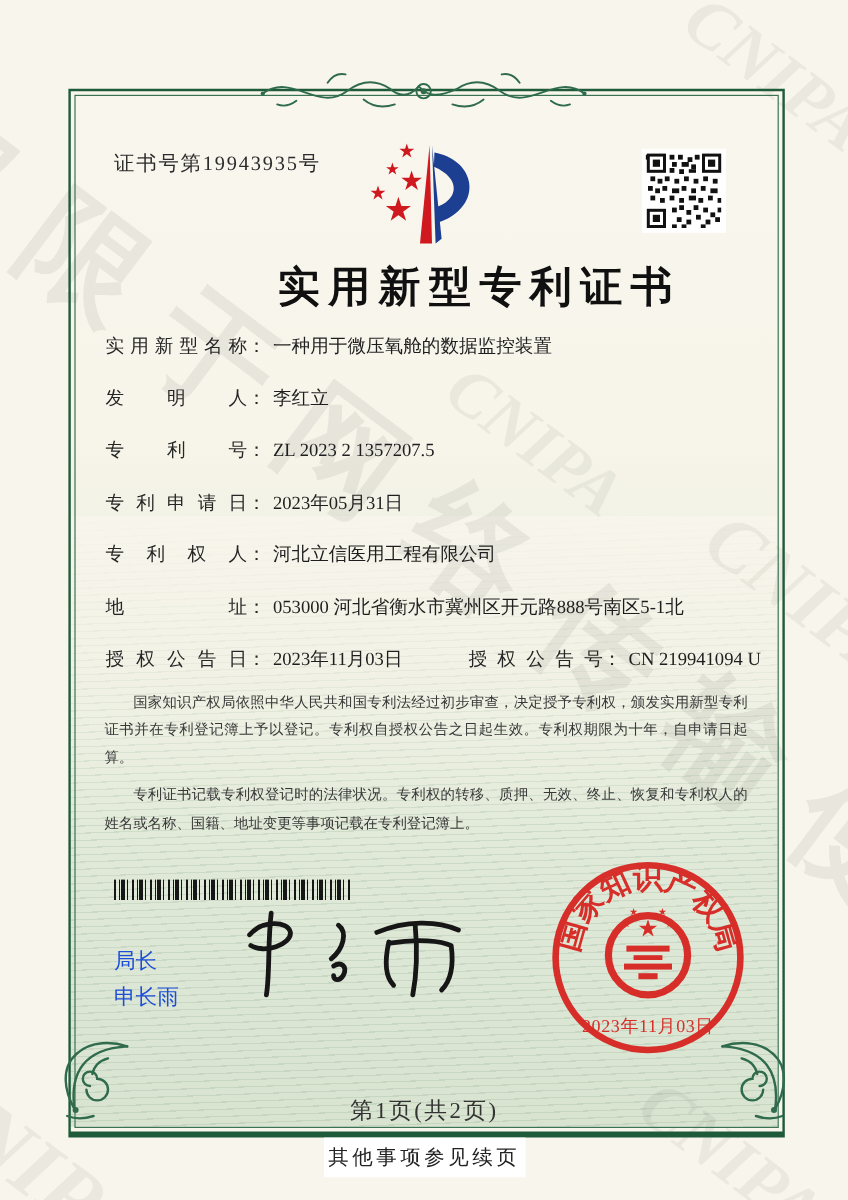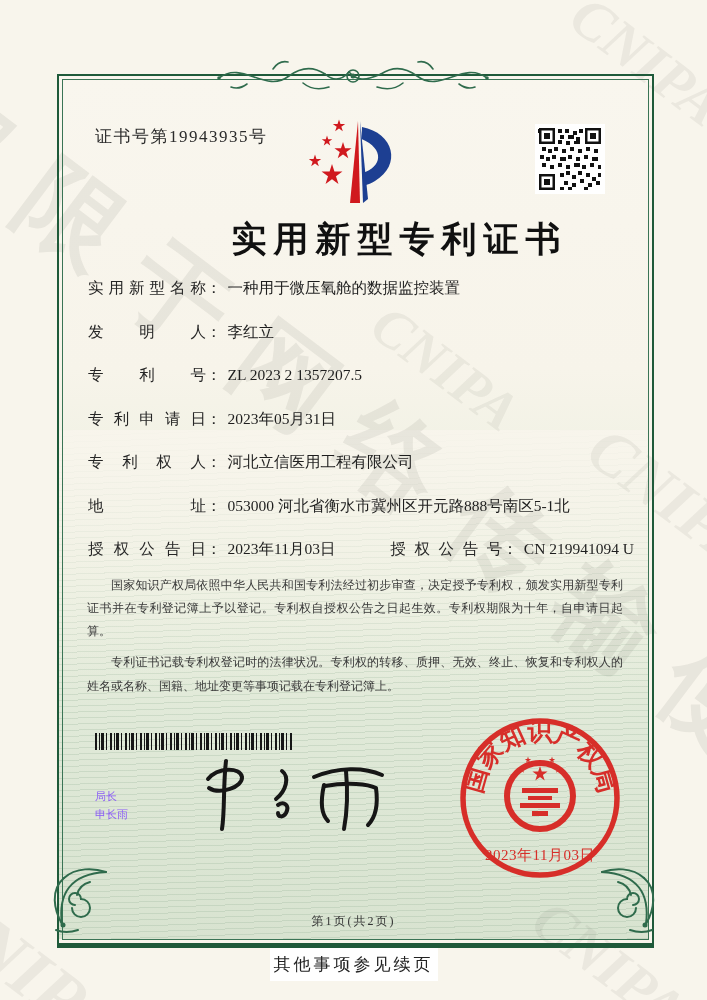--- a/index.html
+++ b/index.html
@@ -52,25 +52,25 @@
   .grant-right .flabel{width:112px;}
 
   .paras{position:absolute;left:87px;top:574px;width:536px;font-size:12px;line-height:1.93;color:#383838;
     text-align:justify;}
   .paras p{margin:0 0 8px 0;text-indent:2em;}
 
   .barcode{position:absolute;left:95px;top:733px;width:197px;height:17px;
     background:repeating-linear-gradient(90deg,#161616 0 2px,rgba(0,0,0,0) 2px 4px,#161616 4px 5px,rgba(0,0,0,0) 5px 6px,#161616 6px 9px,rgba(0,0,0,0) 9px 11px,#161616 11px 12px,rgba(0,0,0,0) 12px 15px);}
 
   .signer{position:absolute;left:95px;top:787px;font-family:Liberation Sans, sans-serif;
-    font-size:11px;color:#8b5cf6;line-height:1.65;}
+    font-size:18px;color:#1d4ed8;line-height:1.65;}
   .signature{position:absolute;left:196px;top:755px;}
   .seal{position:absolute;left:450px;top:708px;opacity:0.93;}
 
-  .page-no{position:absolute;left:0;top:913px;width:707px;text-align:center;font-size:12px;letter-spacing:2px;color:#333;}
+  .page-no{position:absolute;left:0;top:913px;width:707px;text-align:center;font-size:19px;letter-spacing:2px;color:#333;}
   .footer-note{position:absolute;left:0;top:948px;width:707px;text-align:center;}
   .footer-note span{display:inline-block;background:#ffffff;padding:5px 4px;font-size:17px;letter-spacing:3px;color:#222;}
 </style>
 </head>
 <body>
 
 <div class="page">
 
   <div class="interior-bg"></div>
   <div class="interior-waves"></div>

